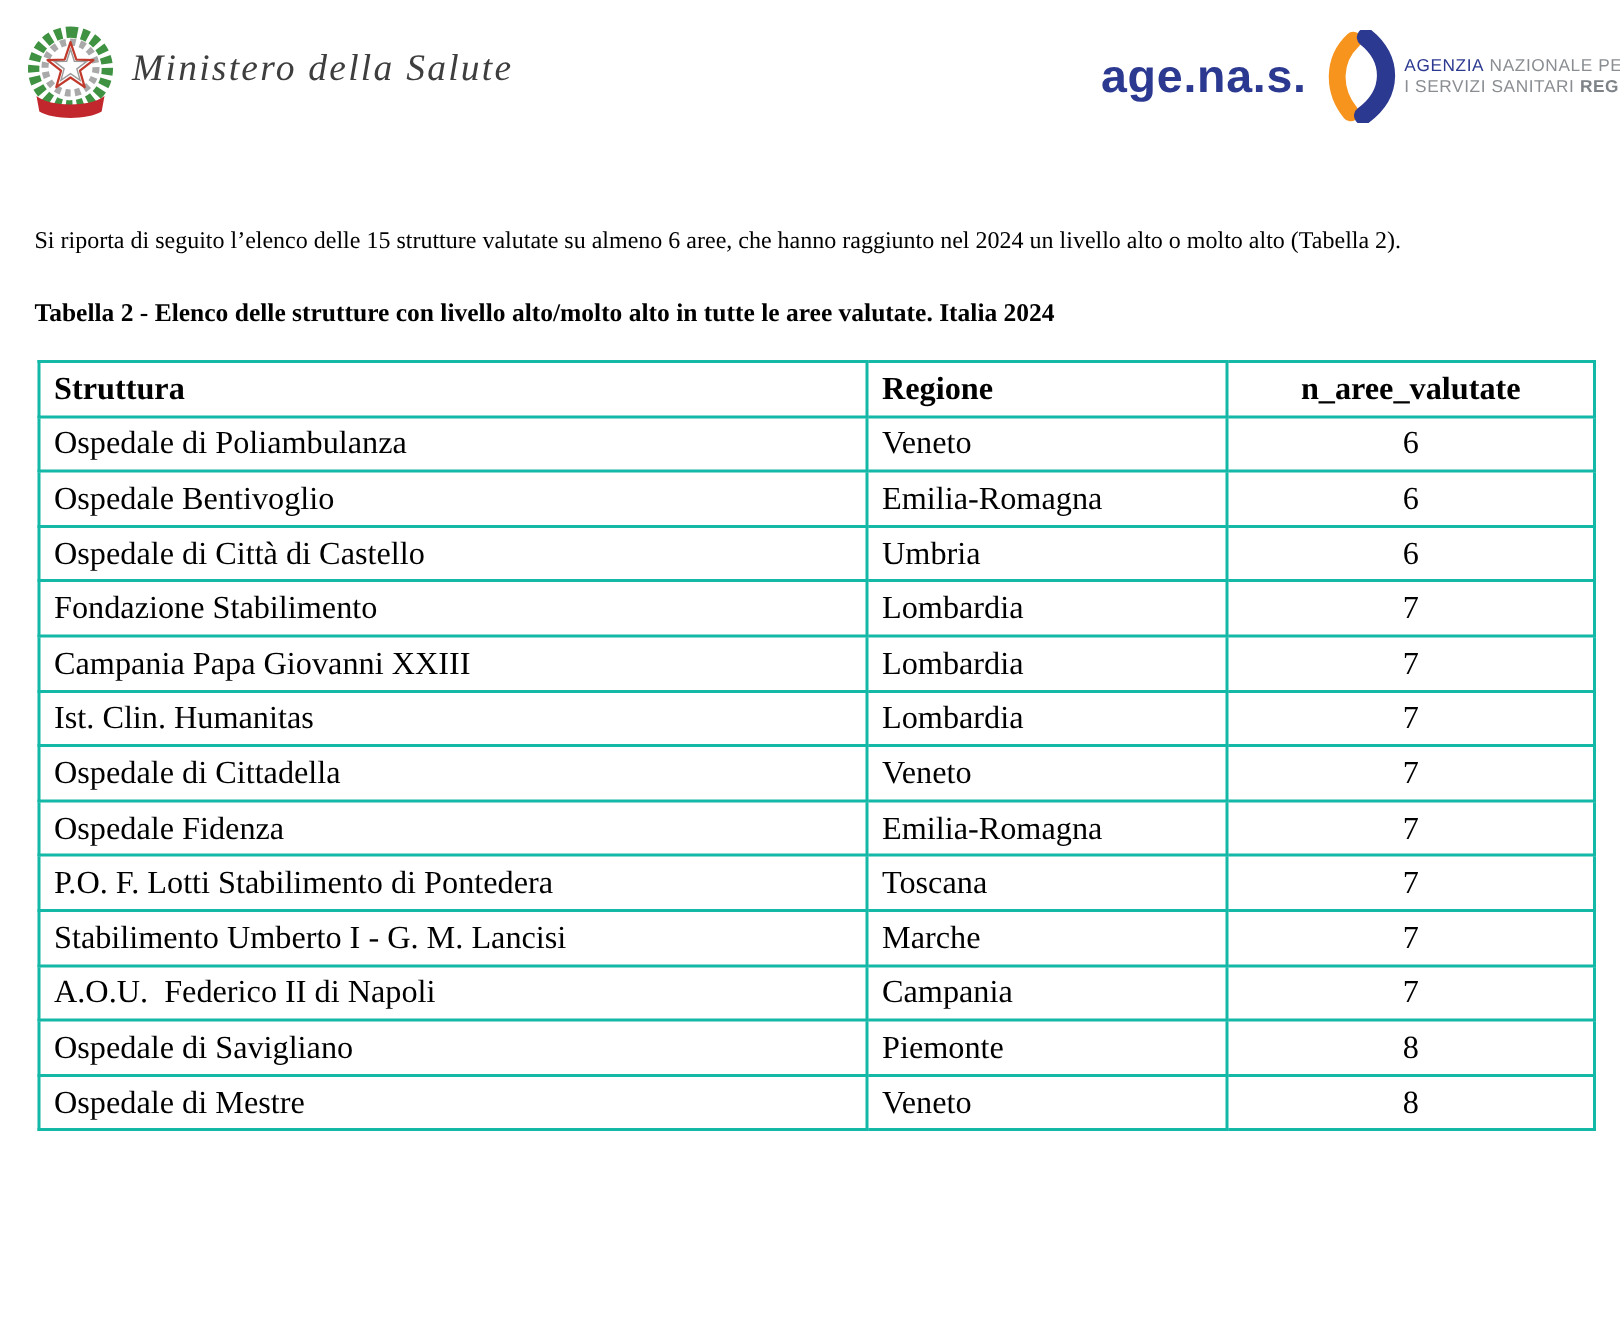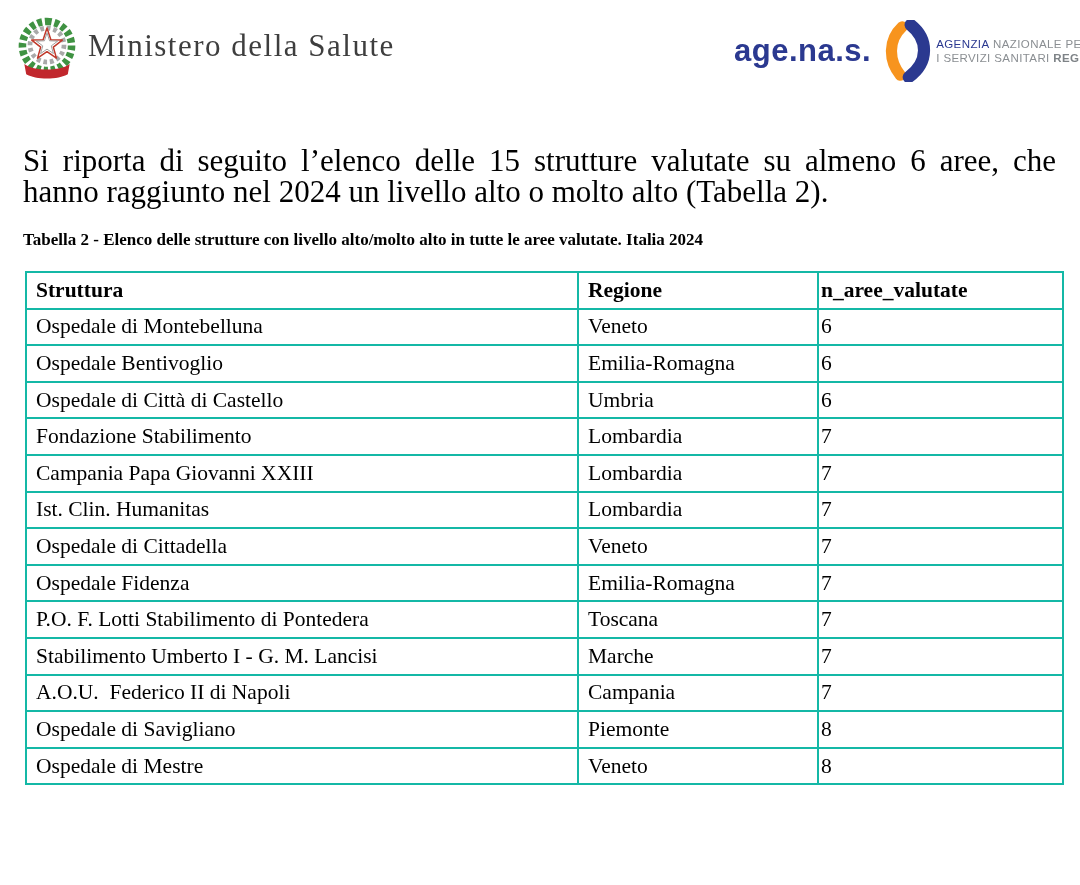--- a/index.html
+++ b/index.html
@@ -15,21 +15,22 @@
   
   .masthead { position: relative; height: 95px; }
 
   .ministry {
     position: absolute; left: 16px; top: 12px;
     display: flex; align-items: center; gap: 10px;
   }
   .emblem-svg { width: 62px; height: 68px; display: block; }
   .ministry-name {
     font-family: "Liberation Serif", serif;
-    font-size: 31px;
+    font-style: italic;
+    font-size: 25px;
     color: #3e3e3e;
     letter-spacing: 1.5px;
   }
 
   .agenas {
     position: absolute; left: 706px; top: 20px;
     display: flex; align-items: center;
   }
   .agenas-wordmark {
     font-family: "Liberation Sans", sans-serif;
@@ -48,21 +49,21 @@
     color: #8a8e92;
     font-weight: 500;
     white-space: nowrap;
   }
   .agenas-tagline .tag-navy { color: #2b3990; font-weight: 400; }
   .agenas-tagline .tag-boldgray { color: #7e8387; font-weight: 700; }
 
   
   .intro {
     margin: 50px 24px 0 23px;
-    font-size: 31px;
+    font-size: 16px;
     line-height: 31px;
     text-align: justify;
   }
   .caption {
     margin: 20px 24px 0 23px;
     font-size: 17px;
     line-height: 26px;
     font-weight: 700;
   }
 
@@ -76,21 +77,21 @@
   .structures th, .structures td {
     border: 2px solid #14b8a6;
     height: 36.6px;
     padding: 0 6px 0 9px;
     font-size: 21.5px;
     vertical-align: middle;
     overflow: hidden;
     white-space: pre-wrap;
   }
   .structures th { font-weight: 700; text-align: left; }
-  .structures th.num, .structures td.num { text-align: left; padding: 0 2px; white-space: nowrap; }
+  .structures th.num, .structures td.num { text-align: center; padding: 0 2px; white-space: nowrap; }
 </style>
 </head>
 <body>
 
 <div class="page">
 
   <header class="masthead">
 
     <div class="ministry">
       <svg class="emblem-svg" viewBox="0 0 64 72" aria-hidden="true">
@@ -133,21 +134,21 @@
     </colgroup>
     <thead>
       <tr>
         <th>Struttura</th>
         <th>Regione</th>
         <th class="num">n_aree_valutate</th>
       </tr>
     </thead>
     <tbody>
         <tr>
-          <td>Ospedale di Montebelluna</td>
+          <td>Ospedale di Poliambulanza</td>
           <td>Veneto</td>
           <td class="num">6</td>
         </tr>
         <tr>
           <td>Ospedale Bentivoglio</td>
           <td>Emilia-Romagna</td>
           <td class="num">6</td>
         </tr>
         <tr>
           <td>Ospedale di Città di Castello</td>

